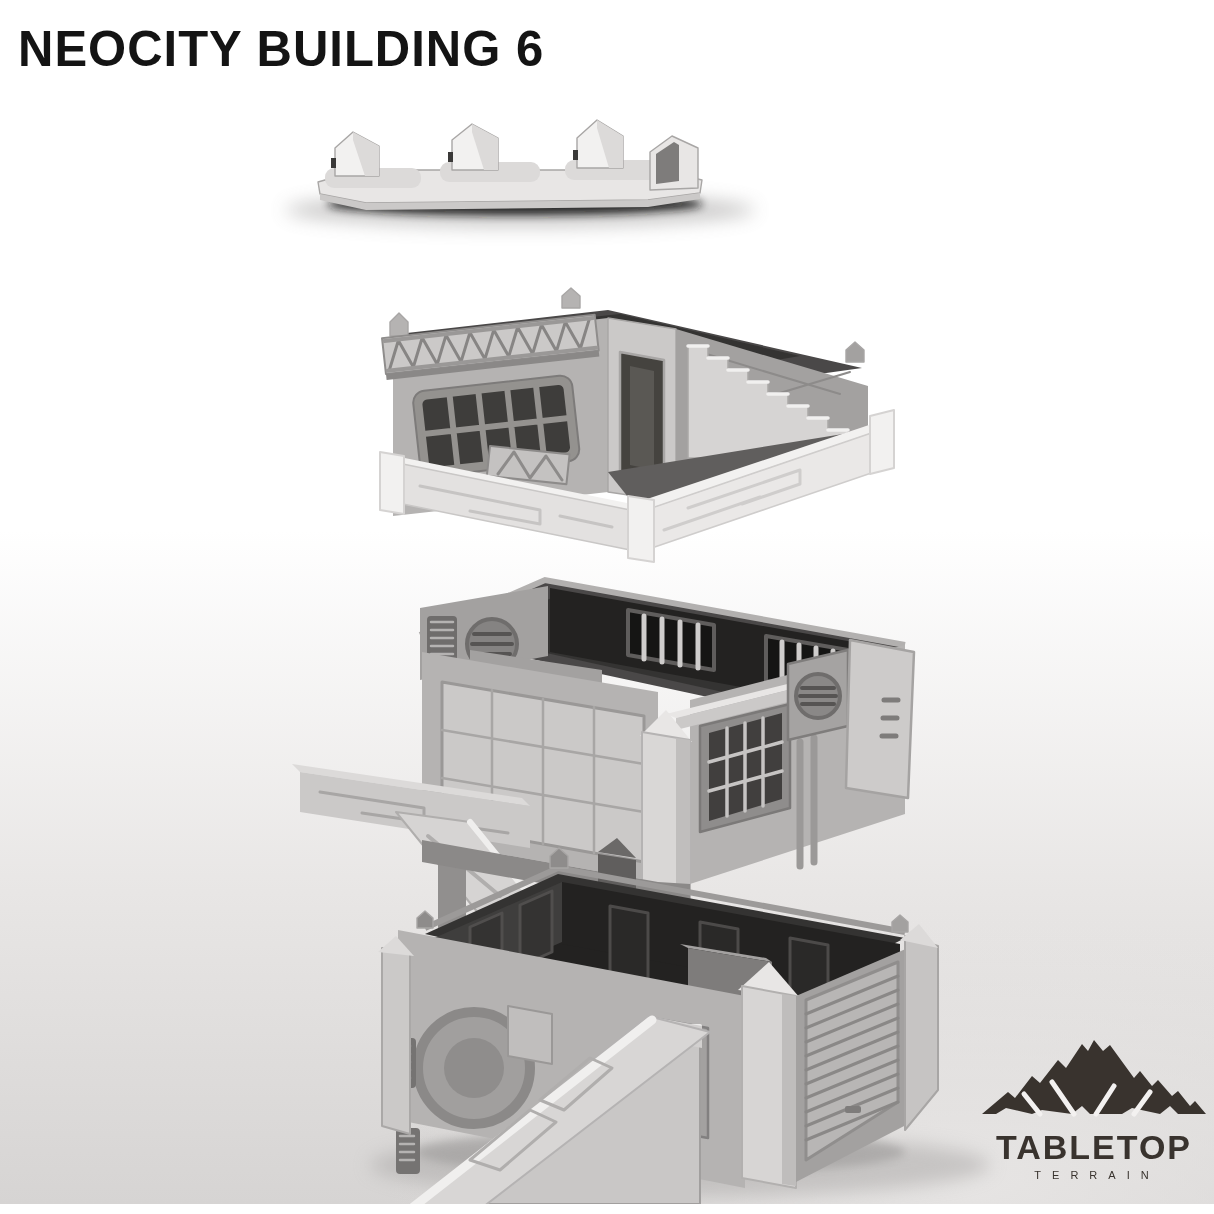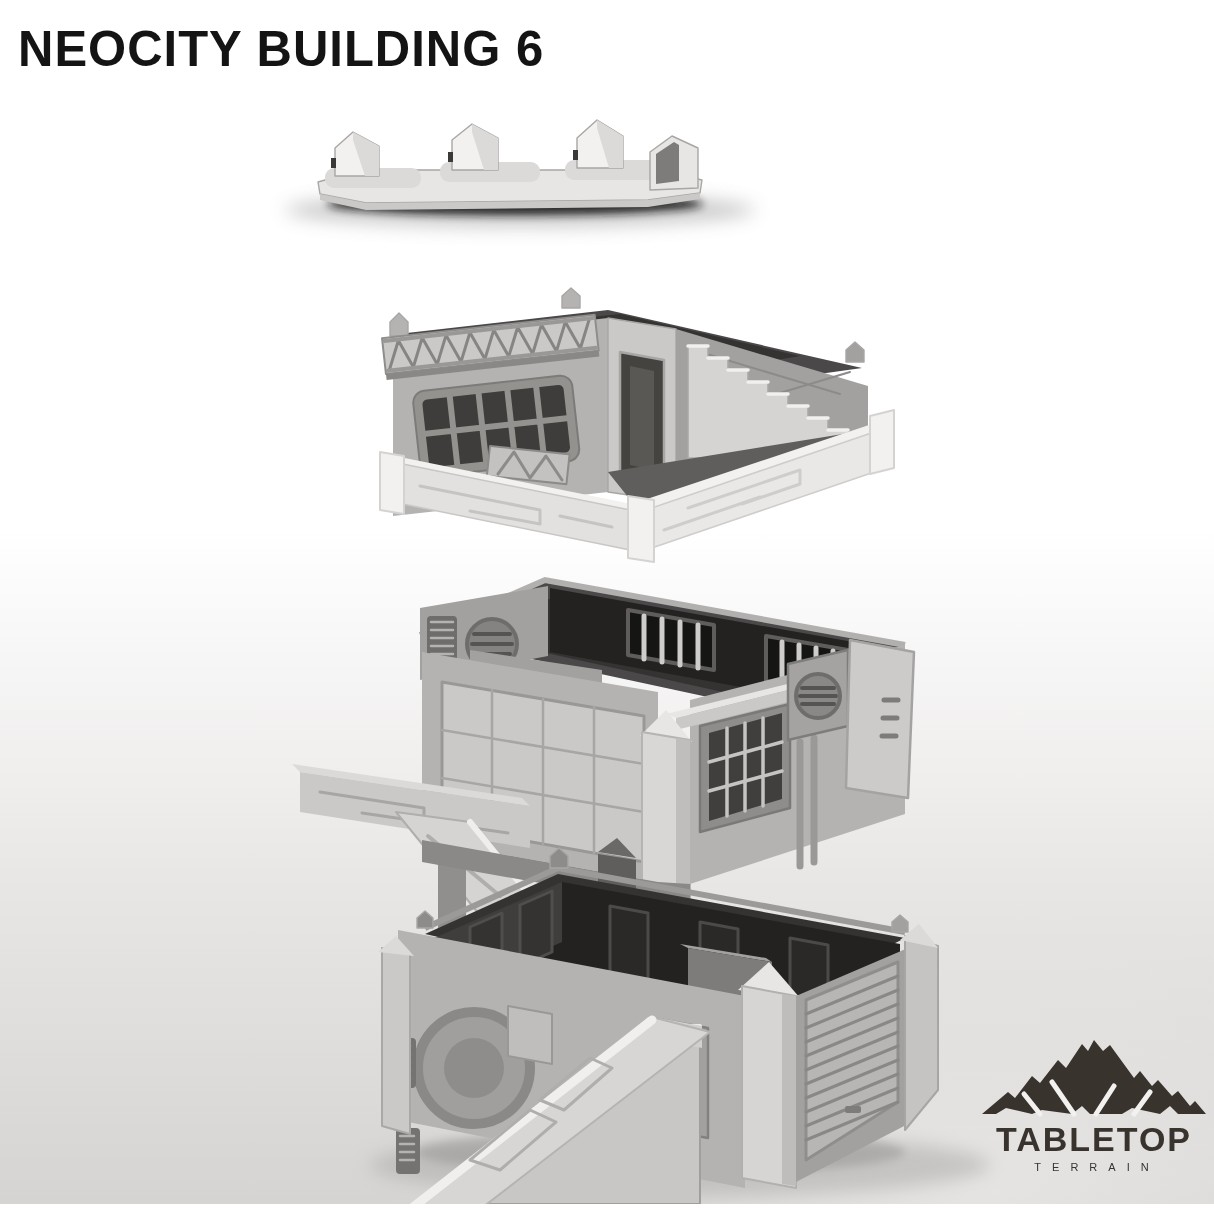--- a/index.html
+++ b/index.html
@@ -20,21 +20,21 @@
   
   .pw{fill:#f2f1f0;} .pl1{fill:#e8e6e5;} .pl2{fill:#dcdad9;} .pl3{fill:#cbc9c8;}
   .pm1{fill:#b5b3b2;} .pm2{fill:#a3a1a0;} .pm3{fill:#8e8c8b;}
   .pd1{fill:#6b6968;} .pd2{fill:#4a4848;} .pd3{fill:#343332;} .pd4{fill:#232221;}
   .edge{stroke:#a8a6a5;stroke-width:1.4;stroke-linejoin:round;}
   .noedge{stroke:none;}
   polygon,rect,circle,path{stroke-linejoin:round;stroke-linecap:round;}
   
   .logo{position:absolute;left:980px;top:1034px;width:228px;color:var(--logo-color,#39332e);text-align:center;}
   .logo svg{display:block;margin:0 auto;}
-  .logo .brand{font-size:34px;font-weight:700;letter-spacing:2px;line-height:1.05;margin-top:2px;}
+  .logo .brand{font-size:34px;font-weight:700;letter-spacing:2px;line-height:1.05;margin-top:10px;}
   .logo .sub{font-size:11px;font-weight:400;letter-spacing:11px;margin-top:3px;margin-left:6px;}
 </style>
 </head>
 <body>
 
 <div class="stage">
 
   <div class="title">NEOCITY BUILDING 6</div>
 
   <svg class="render-svg" width="1214" height="1214" viewBox="0 0 1214 1214">

